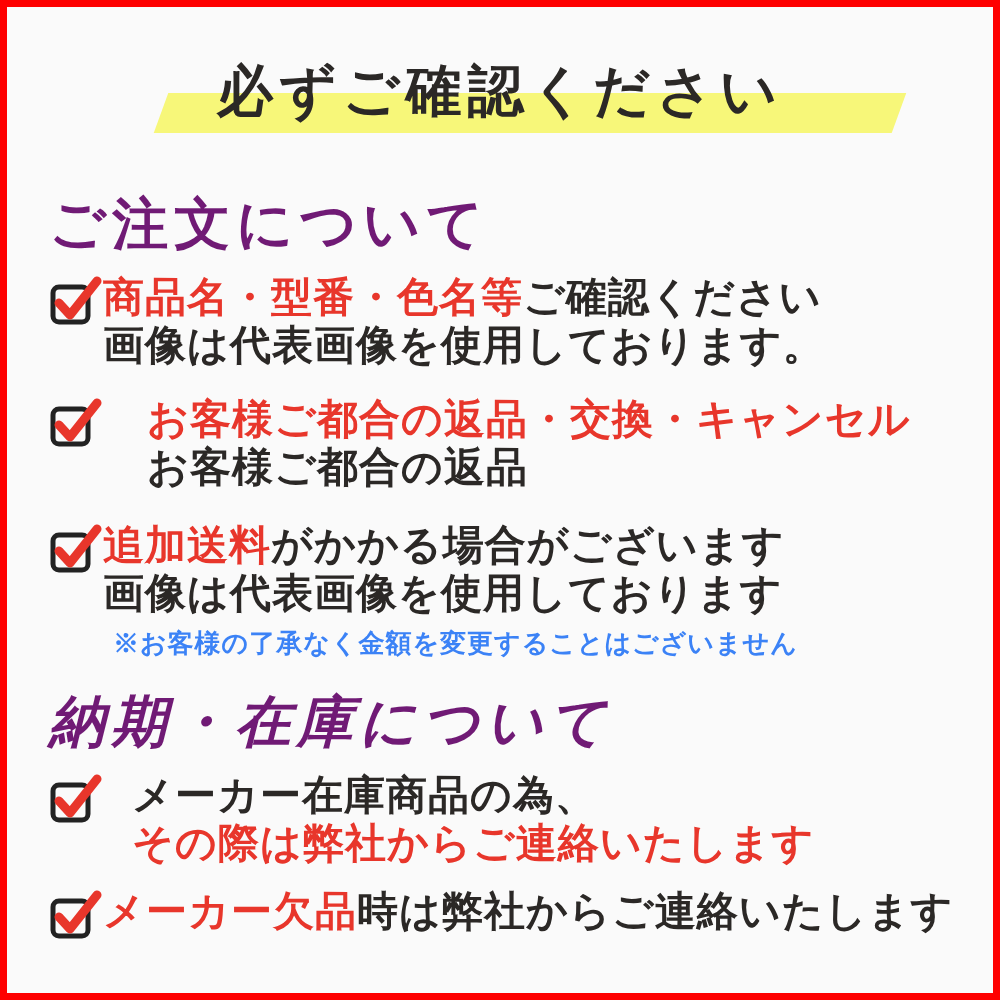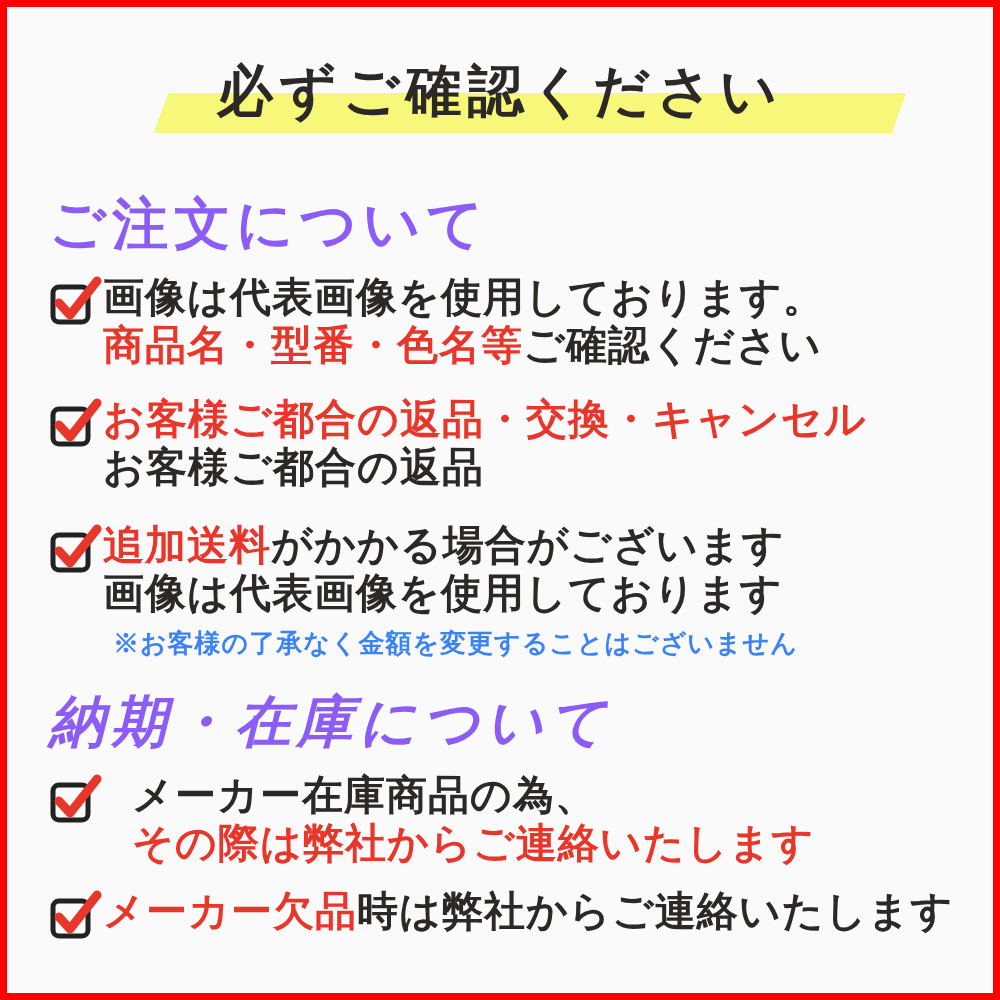--- a/index.html
+++ b/index.html
@@ -42,33 +42,33 @@
     white-space: nowrap;
   }
 
   
   .section-heading {
     font-size: 56px;
     font-weight: 700;
     letter-spacing: 6px;
     line-height: 66px;
     margin: 0;
-    color: #8b5cf6;
+    color: #701a75;
     white-space: nowrap;
   }
   .heading-1 { margin-top: 48px; margin-bottom: 16px; }
   .heading-2 { margin-top: 28px; margin-bottom: 16px; font-style: italic; }
 
   
   .item {
     display: flex;
     align-items: flex-start;
   }
   .item-1 { margin-bottom: 26px; }
-  .item-2 { margin-bottom: 30px; }
+  .item-2 { margin-bottom: 30px; gap: 44px; }
   .item-3 { margin-bottom: 12px; }
   .item-4 { margin-bottom: 20px; gap: 29px; }
 
   .checkbox {
     flex: 0 0 54px;
     width: 54px;
     height: 52px;
     margin-top: 2px;
   }
   .item-text {
@@ -102,22 +102,22 @@
   </div>
 
   <h2 class="section-heading heading-1">ご注文について</h2>
 
   <div class="item item-1">
     <svg class="checkbox" viewBox="0 0 54 52" width="54" height="52" aria-hidden="true">
       <rect x="4" y="12" width="35" height="35" rx="6" fill="none" stroke="#222222" stroke-width="5"></rect>
       <path d="M10 28 L21 40 L48 6" fill="none" stroke="#e8362b" stroke-width="9" stroke-linecap="round" stroke-linejoin="round"></path>
     </svg>
     <div class="item-text">
+      <div><span class="seg-red">商品名・型番・色名等</span><span class="seg-black">ご確認ください</span></div>
       <div><span class="seg-black">画像は代表画像を使用しております。</span></div>
-      <div><span class="seg-red">商品名・型番・色名等</span><span class="seg-black">ご確認ください</span></div>
     </div>
   </div>
 
   <div class="item item-2">
     <svg class="checkbox" viewBox="0 0 54 52" width="54" height="52" aria-hidden="true">
       <rect x="4" y="12" width="35" height="35" rx="6" fill="none" stroke="#222222" stroke-width="5"></rect>
       <path d="M10 28 L21 40 L48 6" fill="none" stroke="#e8362b" stroke-width="9" stroke-linecap="round" stroke-linejoin="round"></path>
     </svg>
     <div class="item-text">
       <div><span class="seg-red">お客様ご都合の返品・交換・キャンセル</span></div>

